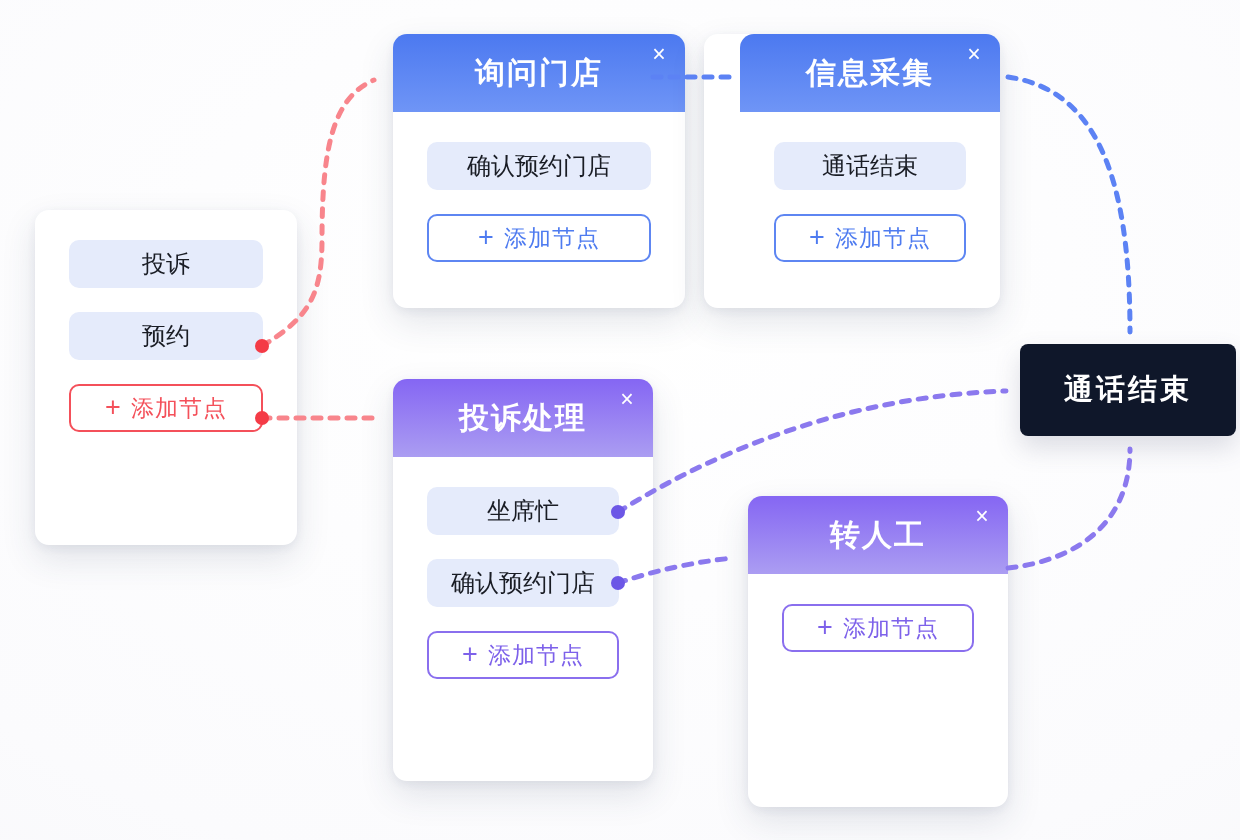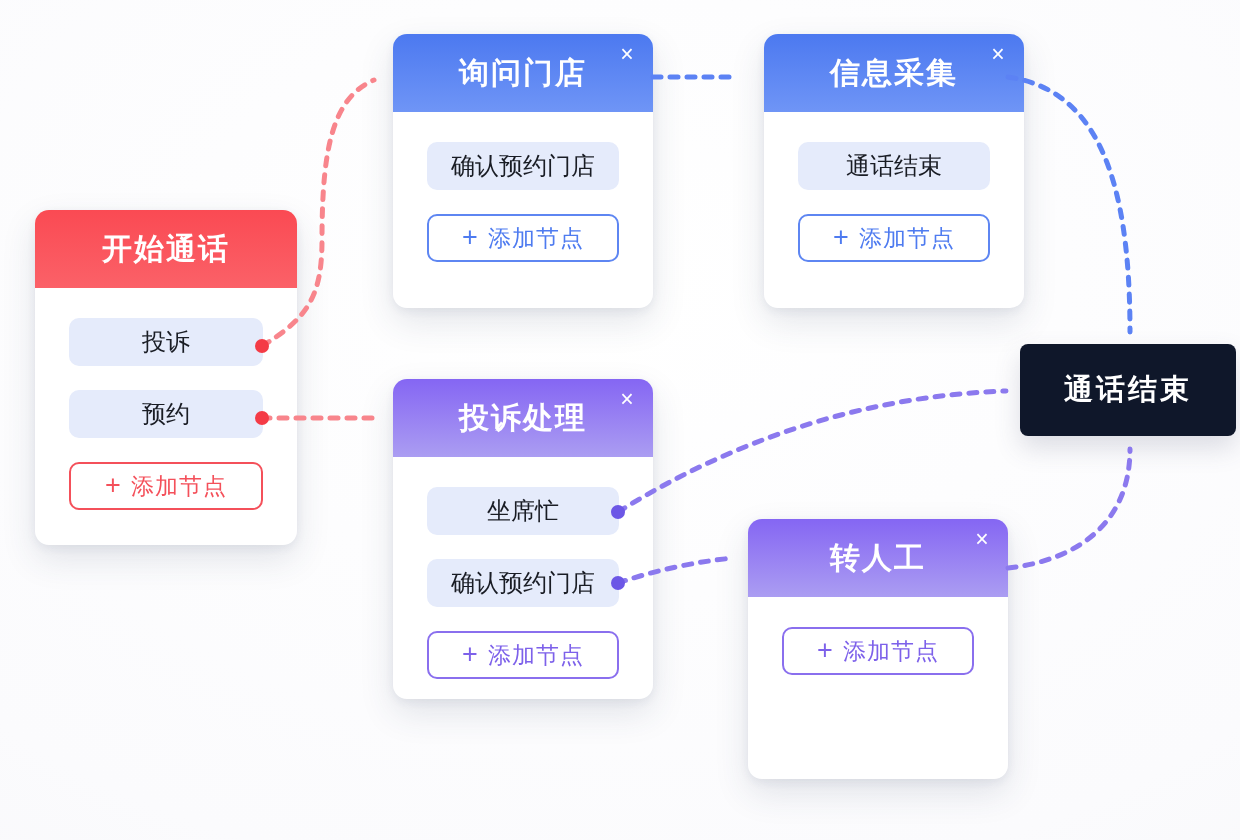--- a/index.html
+++ b/index.html
@@ -90,77 +90,74 @@
     <path d="M618,583 C655,570 700,561 734,558" marker-end="url(#arrow-purple)" stroke="#8b79ee"></path>
     <path d="M1008,568 C1072,561 1130,527 1130,449" marker-end="url(#arrow-purple)" stroke="#8b79ee"></path>
 
     <circle cx="262" cy="346" r="7" fill="#f43b46"></circle>
     <circle cx="262" cy="418" r="7" fill="#f43b46"></circle>
     <circle cx="618" cy="512" r="7" fill="#6c57e6"></circle>
     <circle cx="618" cy="583" r="7" fill="#6c57e6"></circle>
   </svg>
 
   <div class="node theme-red" style="left:35px;top:210px;width:262px;height:335px;">
-    <div class="node-header">
-      <span>开始通话</span>
-    </div>
     <div class="node-body">
       <div class="branch-pill">投诉</div>
       <div class="branch-pill">预约</div>
       <button class="add-btn">
         <span class="plus">+</span>
         <span>添加节点</span>
       </button>
     </div>
   </div>
 
-  <div class="node theme-blue" style="left:393px;top:34px;width:260px;height:274px;">
+  <div class="node theme-blue" style="left:393px;top:34px;width:292px;height:274px;">
     <div class="node-header">
       <span>询问门店</span>
       <button class="close-btn">×</button>
     </div>
     <div class="node-body">
       <div class="branch-pill">确认预约门店</div>
       <button class="add-btn">
         <span class="plus">+</span>
         <span>添加节点</span>
       </button>
     </div>
   </div>
 
-  <div class="node theme-blue" style="left:764px;top:34px;width:260px;height:274px;">
+  <div class="node theme-blue" style="left:704px;top:34px;width:260px;height:274px;padding-left:36px;">
     <div class="node-header">
       <span>信息采集</span>
       <button class="close-btn">×</button>
     </div>
     <div class="node-body">
       <div class="branch-pill">通话结束</div>
       <button class="add-btn">
         <span class="plus">+</span>
         <span>添加节点</span>
       </button>
     </div>
   </div>
 
-  <div class="node theme-purple" style="left:393px;top:379px;width:260px;height:320px;">
+  <div class="node theme-purple" style="left:393px;top:379px;width:260px;height:402px;">
     <div class="node-header">
       <span>投诉处理</span>
       <button class="close-btn">×</button>
     </div>
     <div class="node-body">
       <div class="branch-pill">坐席忙</div>
       <div class="branch-pill">确认预约门店</div>
       <button class="add-btn">
         <span class="plus">+</span>
         <span>添加节点</span>
       </button>
     </div>
   </div>
 
-  <div class="node theme-purple" style="left:748px;top:519px;width:260px;height:260px;">
+  <div class="node theme-purple" style="left:748px;top:496px;width:260px;height:311px;">
     <div class="node-header">
       <span>转人工</span>
       <button class="close-btn">×</button>
     </div>
     <div class="node-body">
       <button class="add-btn">
         <span class="plus">+</span>
         <span>添加节点</span>
       </button>
     </div>

